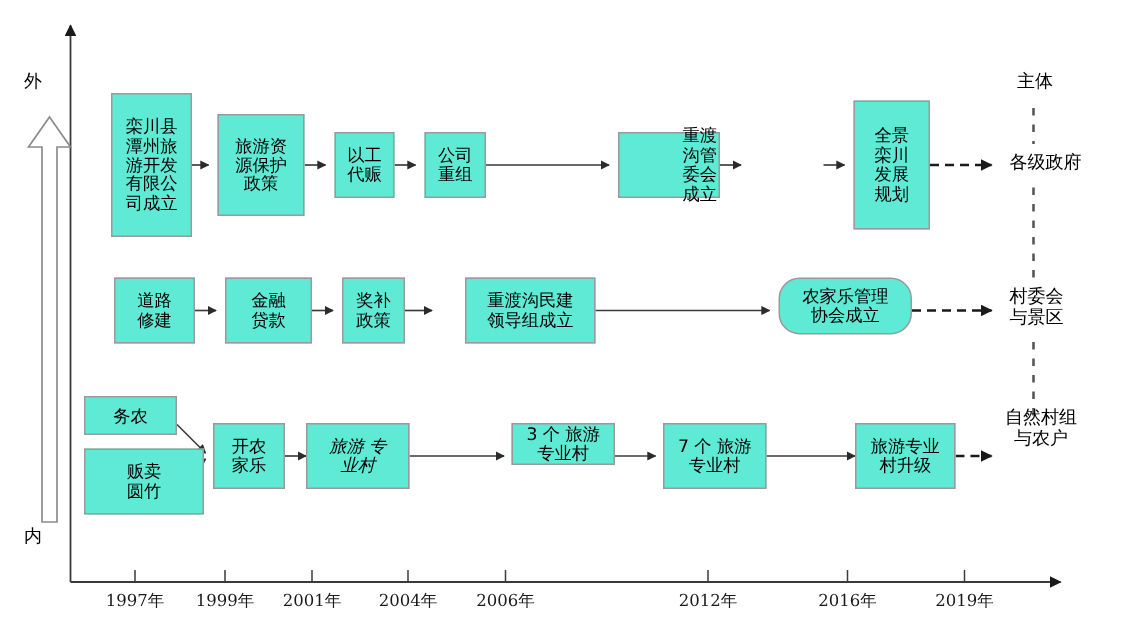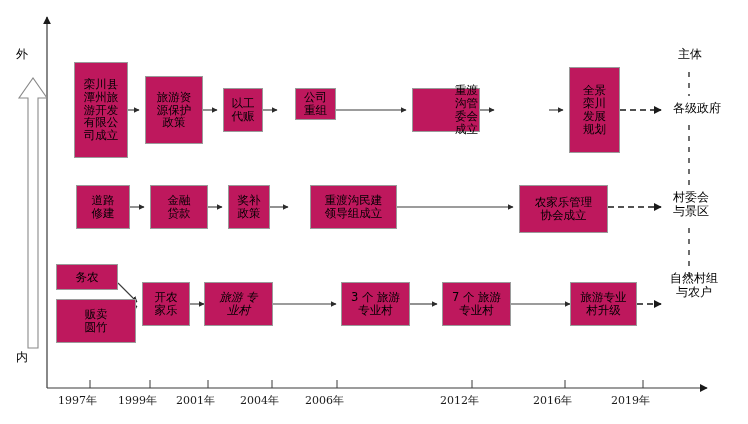--- a/index.html
+++ b/index.html
@@ -23,39 +23,39 @@
     left: 0;
     top: 0;
     width: 748px;
     height: 424px;
     pointer-events: none;
   }
   .node {
     position: absolute;
     box-sizing: border-box;
     border: 1px solid #9a9a9a;
-    background: #be185d;
+    background: #5eead4;
     display: flex;
     align-items: center;
     justify-content: center;
     text-align: center;
     color: #000000;
     font-family: "DejaVu Sans", "Liberation Sans", sans-serif;
     font-size: 11.5px;
     line-height: 1.12;
     letter-spacing: 0px;
     white-space: pre-line;
     z-index: 3;
   }
   .tick-label {
     position: absolute;
     color: #1a1a1a;
     font-family: "DejaVu Serif", "Liberation Serif", serif;
     font-size: 11px;
-    text-align: left;
+    text-align: center;
     white-space: nowrap;
     z-index: 4;
   }
   .row-label {
     position: absolute;
     color: #000000;
     font-family: "DejaVu Sans", "Liberation Sans", sans-serif;
     font-size: 12px;
     line-height: 1.15;
     text-align: center;
@@ -163,48 +163,48 @@
   <div class="node" style="left:74px; top:62px; width:54px; height:96px;">栾川县
 潭州旅
 游开发
 有限公
 司成立</div>
   <div class="node" style="left:145px; top:76px; width:58px; height:68px;">旅游资
 源保护
 政策</div>
   <div class="node" style="left:223px; top:88px; width:40px; height:44px;">以工
 代赈</div>
-  <div class="node" style="left:283px; top:88px; width:41px; height:32px;margin-left:12px;">公司
+  <div class="node" style="left:283px; top:88px; width:41px; height:44px;">公司
 重组</div>
   <div class="node" style="left:412px; top:88px; width:68px; height:44px;padding-left:41px;">重渡沟管
 委会成立</div>
   <div class="node" style="left:569px; top:67px; width:51px; height:86px;">全景
 栾川
 发展
 规划</div>
 
   <div class="node" style="left:76px; top:185px; width:54px; height:44px;">道路
 修建</div>
   <div class="node" style="left:150px; top:185px; width:58px; height:44px;">金融
 贷款</div>
   <div class="node" style="left:228px; top:185px; width:42px; height:44px;">奖补
 政策</div>
   <div class="node" style="left:310px; top:185px; width:87px; height:44px;">重渡沟民建
 领导组成立</div>
-  <div class="node" style="left:519px; top:185px; width:89px; height:48px;">农家乐管理
+  <div class="node" style="left:519px; top:185px; width:89px; height:38px;border-radius:14px;">农家乐管理
 协会成立</div>
 
   <div class="node" style="left:56px; top:264px; width:62px; height:26px;">务农</div>
   <div class="node" style="left:56px; top:299px; width:80px; height:44px;">贩卖
 圆竹</div>
   <div class="node" style="left:142px; top:282px; width:48px; height:44px;">开农
 家乐</div>
   <div class="node" style="left:204px; top:282px; width:69px; height:44px;font-style:italic;">旅游 专
 业村</div>
-  <div class="node" style="left:341px; top:282px; width:69px; height:44px;">3 个 旅游
+  <div class="node" style="left:341px; top:282px; width:69px; height:28px;">3 个 旅游
 专业村</div>
   <div class="node" style="left:442px; top:282px; width:69px; height:44px;">7 个 旅游
 专业村</div>
   <div class="node" style="left:570px; top:282px; width:67px; height:44px;">旅游专业
 村升级</div>
 
   <div class="row-label" style="left:654px; top:48px; width:72px;text-align:center;">主体</div>
   <div class="row-label" style="left:654px; top:102px; width:86px;">各级政府</div>
   <div class="row-label" style="left:654px; top:191px; width:74px;">村委会
 与景区</div>

